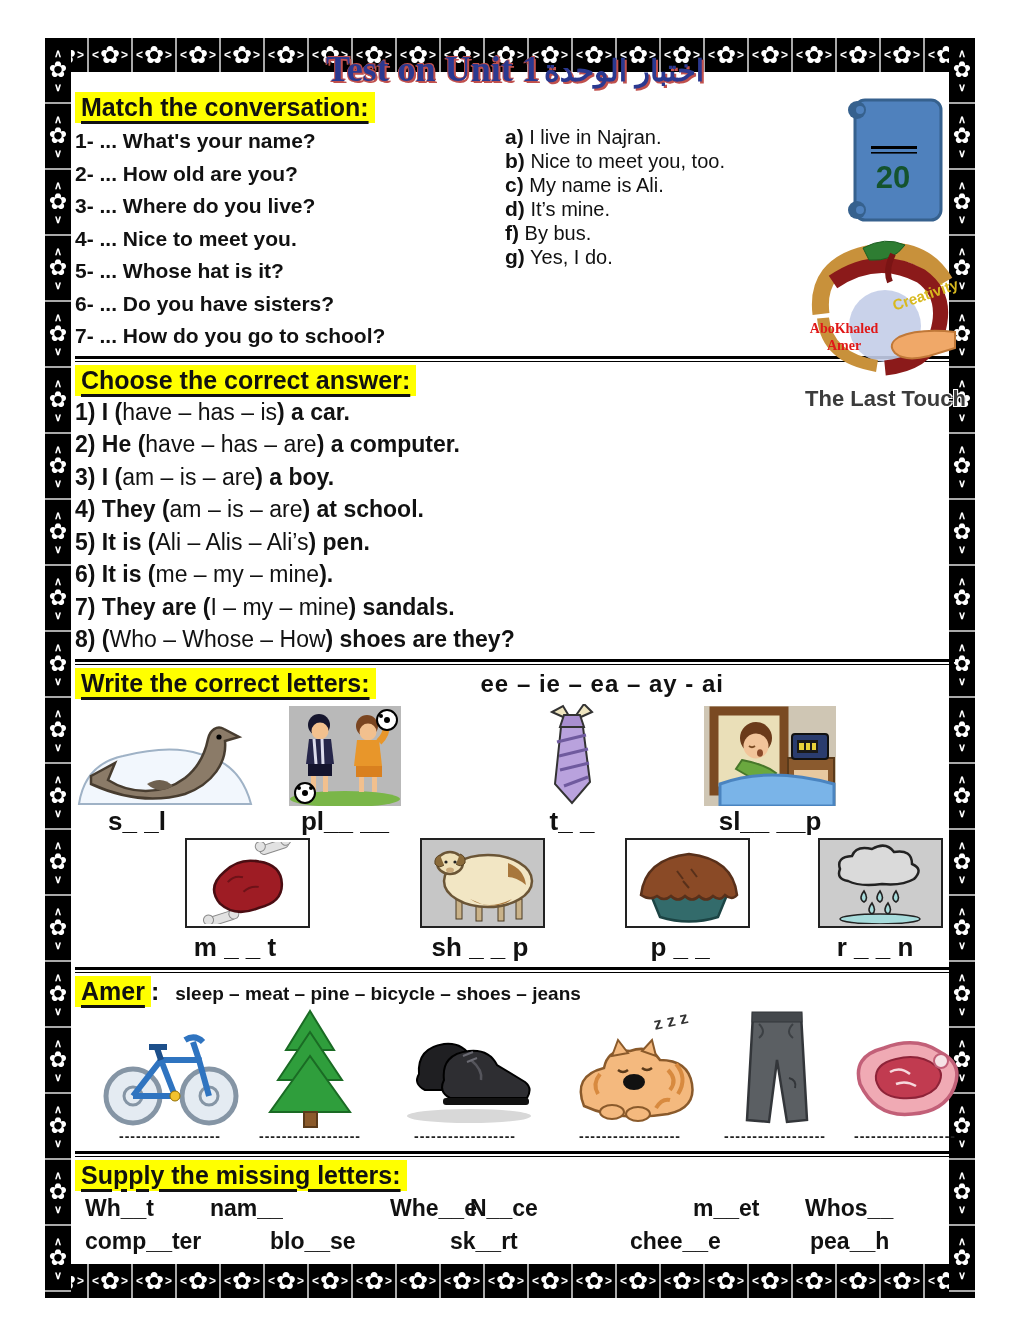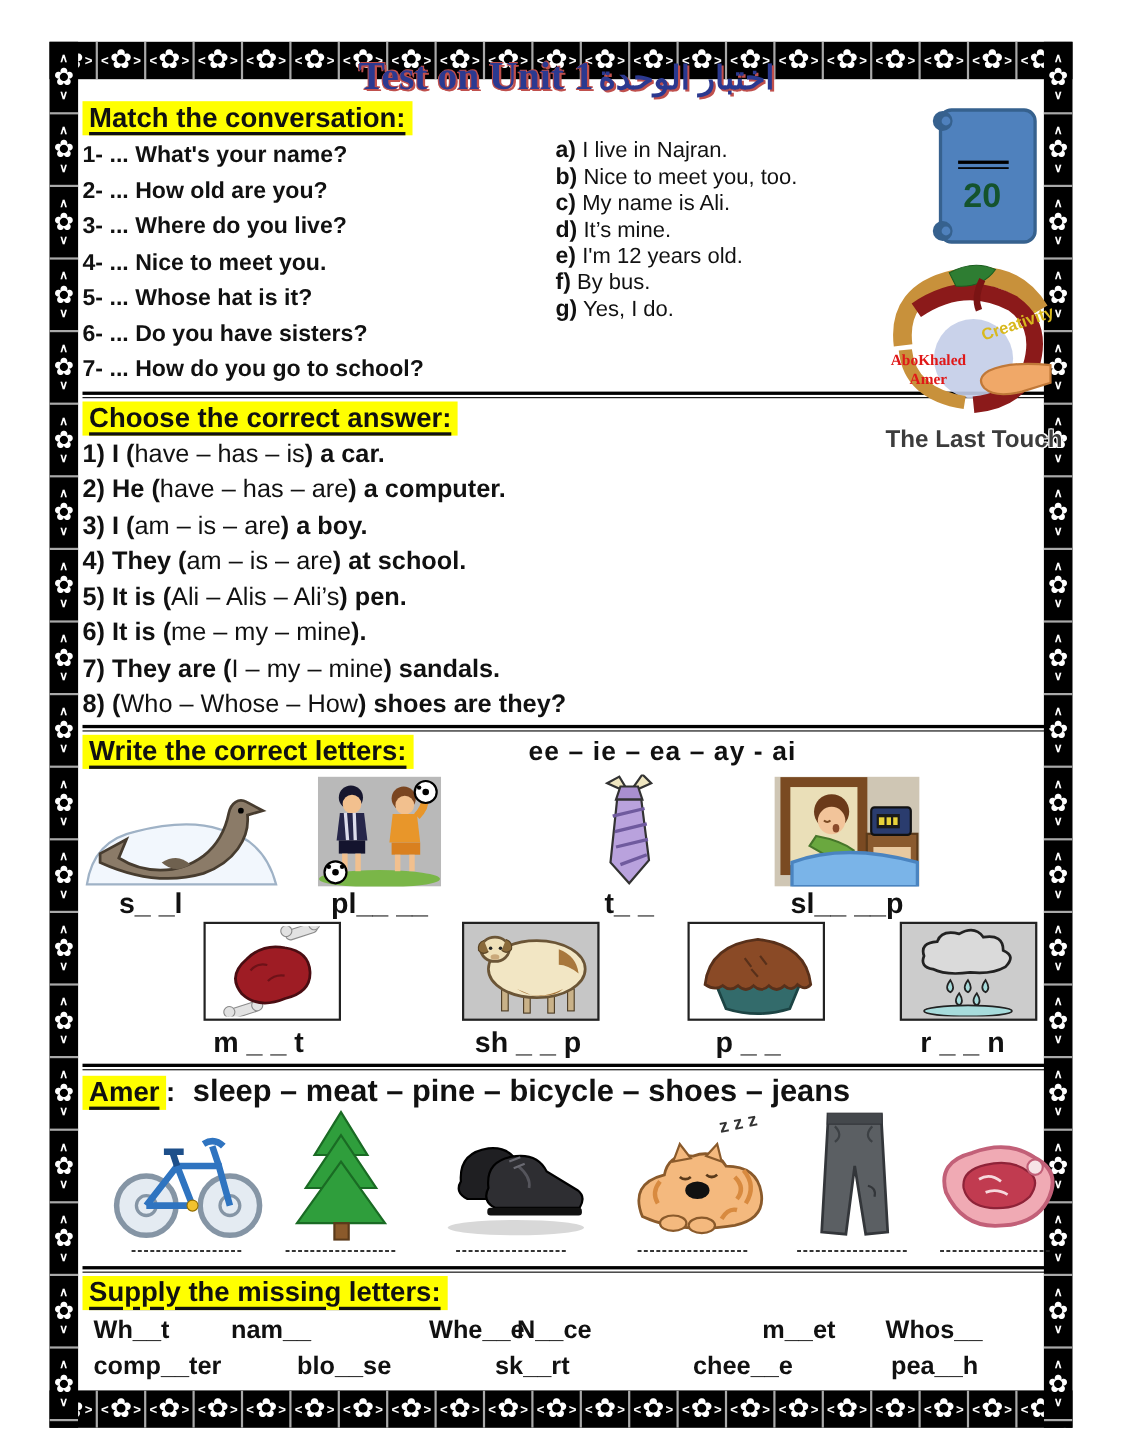--- a/index.html
+++ b/index.html
@@ -57,21 +57,21 @@
   .hint{font-weight:bold;font-size:24px;margin-left:105px;letter-spacing:1px;}
   .lrow{position:relative;height:102px;}
   .lrow .img{position:absolute;bottom:0;}
   .lcap{position:relative;height:30px;}
   .lcap span,.wdots span{position:absolute;transform:translateX(-50%);font-weight:bold;font-size:26px;white-space:nowrap;}
   .lrow2{position:relative;height:94px;margin-top:2px;}
   .box{position:absolute;top:0;width:125px;height:90px;border:2.5px solid #222;box-sizing:border-box;
        display:flex;align-items:center;justify-content:center;background:#fff;}
   
   .whead{display:flex;align-items:baseline;height:36px;}
-  .wwords{font-weight:bold;font-size:28px;margin-left:16px;}
+  .wwords{font-weight:bold;font-size:19px;margin-left:16px;}
   .wrow{position:relative;height:116px;}
   .wrow .img{position:absolute;bottom:0;transform:translateX(-50%);}
   .wdots{position:relative;height:20px;}
   .wdots span{font-size:14px;font-weight:bold;letter-spacing:1px;color:#222;}
   
   .srow{position:relative;height:33px;}
   .srow span{position:absolute;font-weight:bold;font-size:23px;white-space:nowrap;}
   .img svg{display:block;}
 </style>
 </head>
@@ -513,21 +513,20 @@
           <div>4- ... Nice to meet you.</div>
           <div>5- ...  Whose hat is it?</div>
           <div>6- ... Do you have sisters?</div>
           <div>7- ... How do you go to school?</div>
         </div>
         <div class="ma">
           <div><b>a)</b> <span>I live in Najran.</span></div>
           <div><b>b)</b> <span>Nice to meet you, too.</span></div>
           <div><b>c)</b> <span>My name is Ali.</span></div>
           <div><b>d)</b> <span>It’s mine.</span></div>
-          <div><b>e)</b> <span>I'm 12 years old.</span></div>
           <div><b>f)</b> <span>By bus.</span></div>
           <div><b>g)</b> <span>Yes, I do.</span></div>
         </div>
       </div>
 
       
       <div class="side">
         <div class="scroll-box">
           <span class="img">
             <svg width="104" height="134" viewBox="0 0 104 134">

